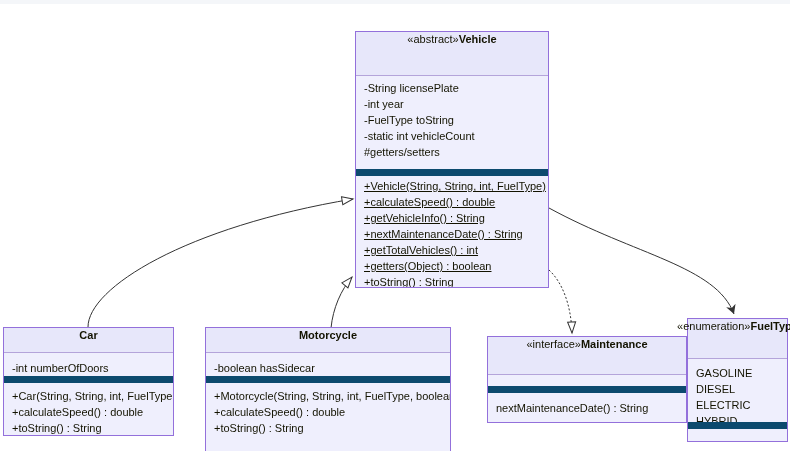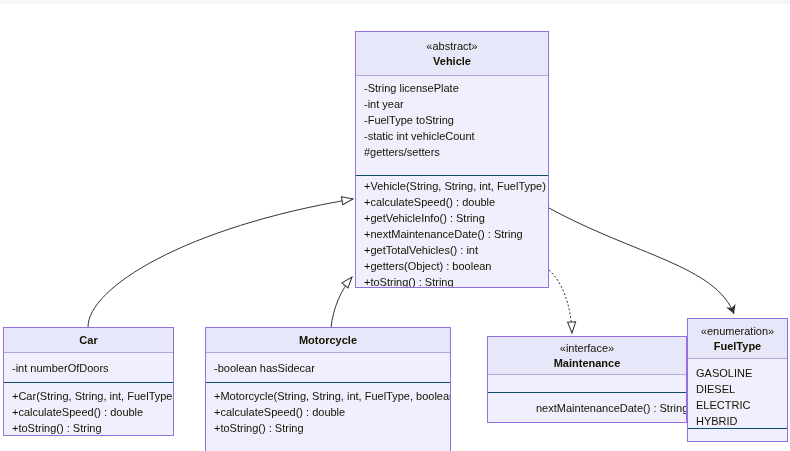--- a/index.html
+++ b/index.html
@@ -21,28 +21,28 @@
     background:#efeffd;
     border:1px solid #9370db;
     display:flex;flex-direction:column;
     font-size:11px;color:#131300;
   }
   .class-title{
     box-sizing:border-box;
     background:#e7e7fa;
     border-bottom:1px solid #b4a4da;
     text-align:center;
-    display:flex;flex-direction:column;justify-content:center;
+    display:flex;flex-direction:row;justify-content:center;
     line-height:15px;
   }
   .class-annotation{font-weight:normal;}
   .class-name{font-weight:bold;}
   .class-section{
     box-sizing:border-box;
-    border-bottom:1px solid #0c4a6e;
+    border-bottom:7px solid #0c4a6e;
     padding:4px 0 0 0;
     line-height:16px;
     overflow:hidden;
   }
   .class-section:last-child{border-bottom:none;}
   .member-line{padding:0 8px;white-space:nowrap;}
 </style>
 </head>
 <body>
 
@@ -69,21 +69,21 @@
       <div class="class-annotation">«abstract»</div>
       <div class="class-name">Vehicle</div>
     </div>
     <div class="class-section" style="height:100px;">
       <div class="member-line">-String licensePlate</div>
       <div class="member-line">-int year</div>
       <div class="member-line">-FuelType toString</div>
       <div class="member-line">-static int vehicleCount</div>
       <div class="member-line">#getters/setters</div>
     </div>
-    <div class="class-section" style="flex:1;padding-top:2px;">
+    <div class="class-section" style="flex:1;padding-top:2px;text-decoration:underline;">
       <div class="member-line">+Vehicle(String, String, int, FuelType)</div>
       <div class="member-line">+calculateSpeed() : double</div>
       <div class="member-line">+getVehicleInfo() : String</div>
       <div class="member-line">+nextMaintenanceDate() : String</div>
       <div class="member-line">+getTotalVehicles() : int</div>
       <div class="member-line">+getters(Object) : boolean</div>
       <div class="member-line">+toString() : String</div>
     </div>
   </div>
 
@@ -114,21 +114,21 @@
       <div class="member-line">+toString() : String</div>
     </div>
   </div>
 
   <div class="class-box" style="left:487px;top:336px;width:200px;height:87px;">
     <div class="class-title" style="height:38px;">
       <div class="class-annotation">«interface»</div>
       <div class="class-name">Maintenance</div>
     </div>
     <div class="class-section" style="height:18px;padding:0;"></div>
-    <div class="class-section" style="flex:1;padding-top:7px;margin-left:40px;">
+    <div class="class-section" style="flex:1;padding-top:7px;">
       <div class="member-line">nextMaintenanceDate() : String</div>
     </div>
   </div>
 
   <div class="class-box" style="left:687px;top:318px;width:101px;height:124px;">
     <div class="class-title" style="height:40px;">
       <div class="class-annotation">«enumeration»</div>
       <div class="class-name">FuelType</div>
     </div>
     <div class="class-section" style="height:70px;padding-top:6px;">

